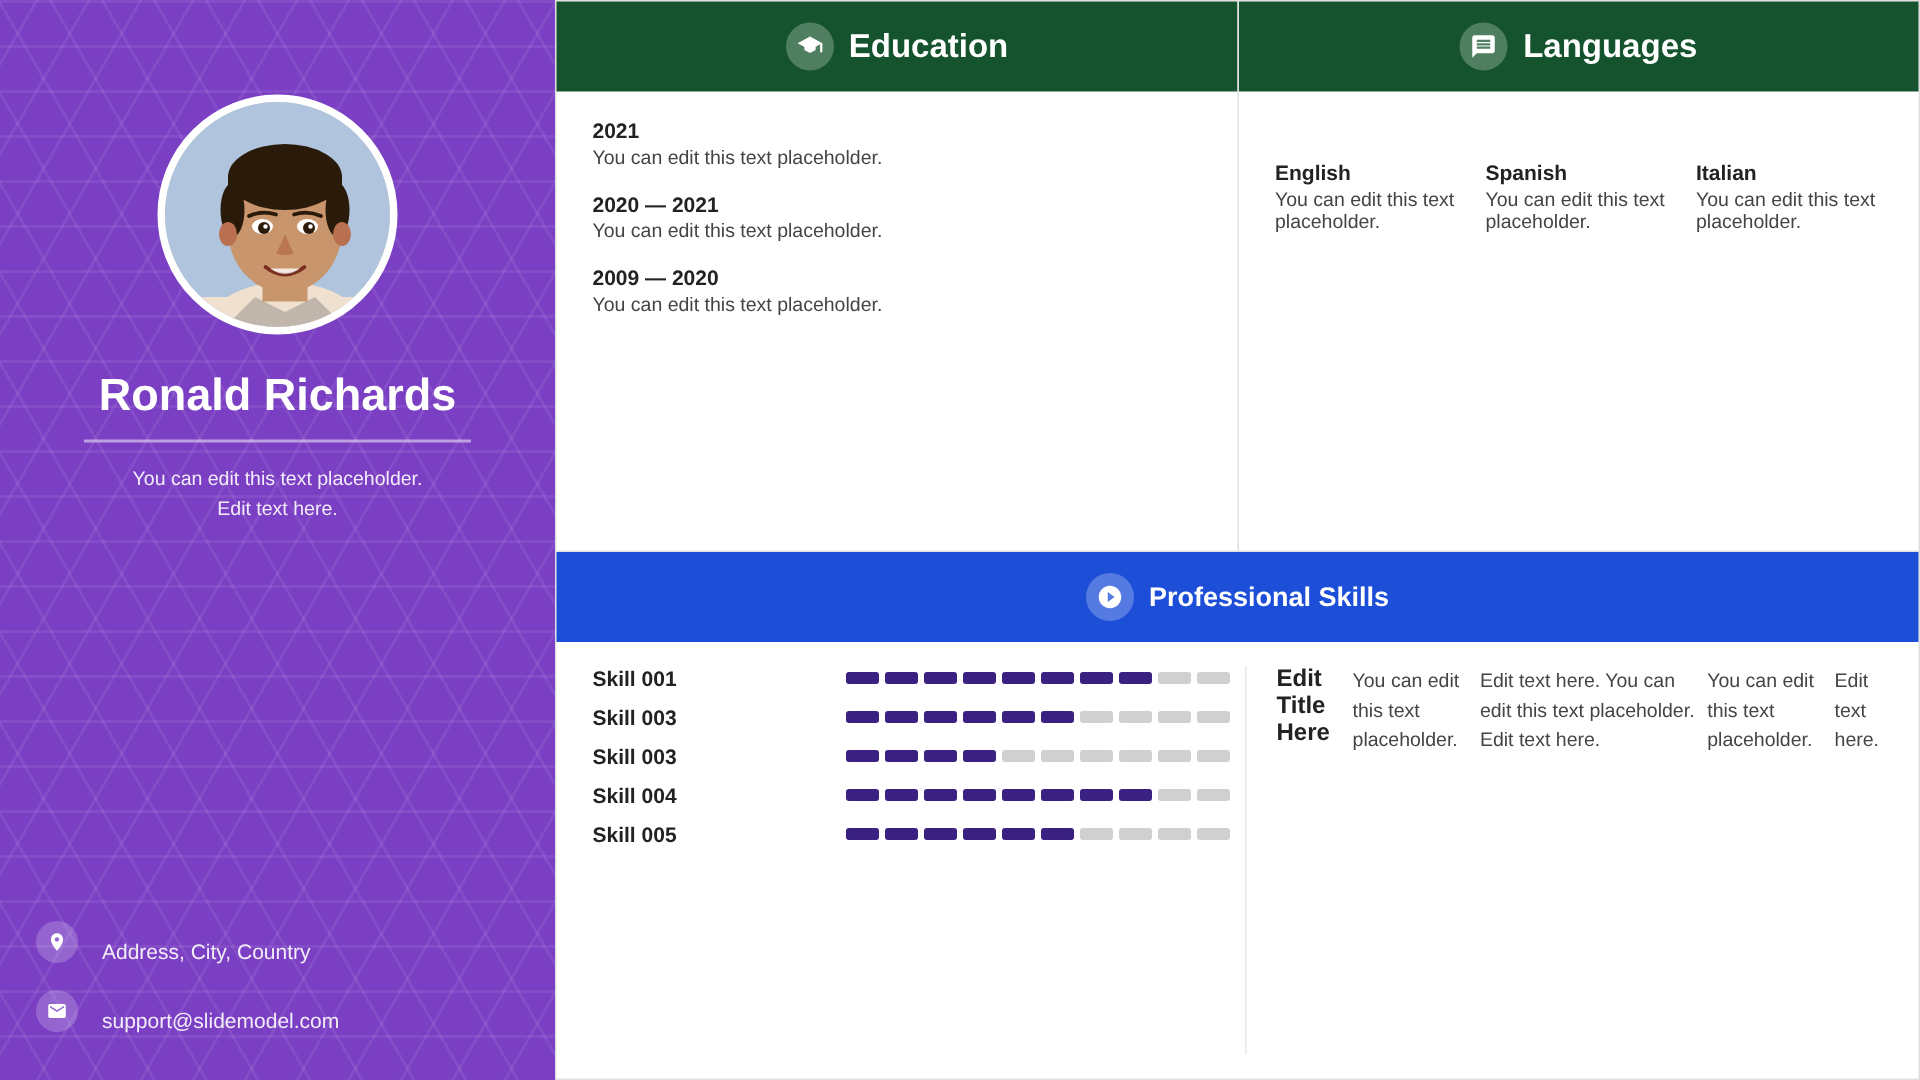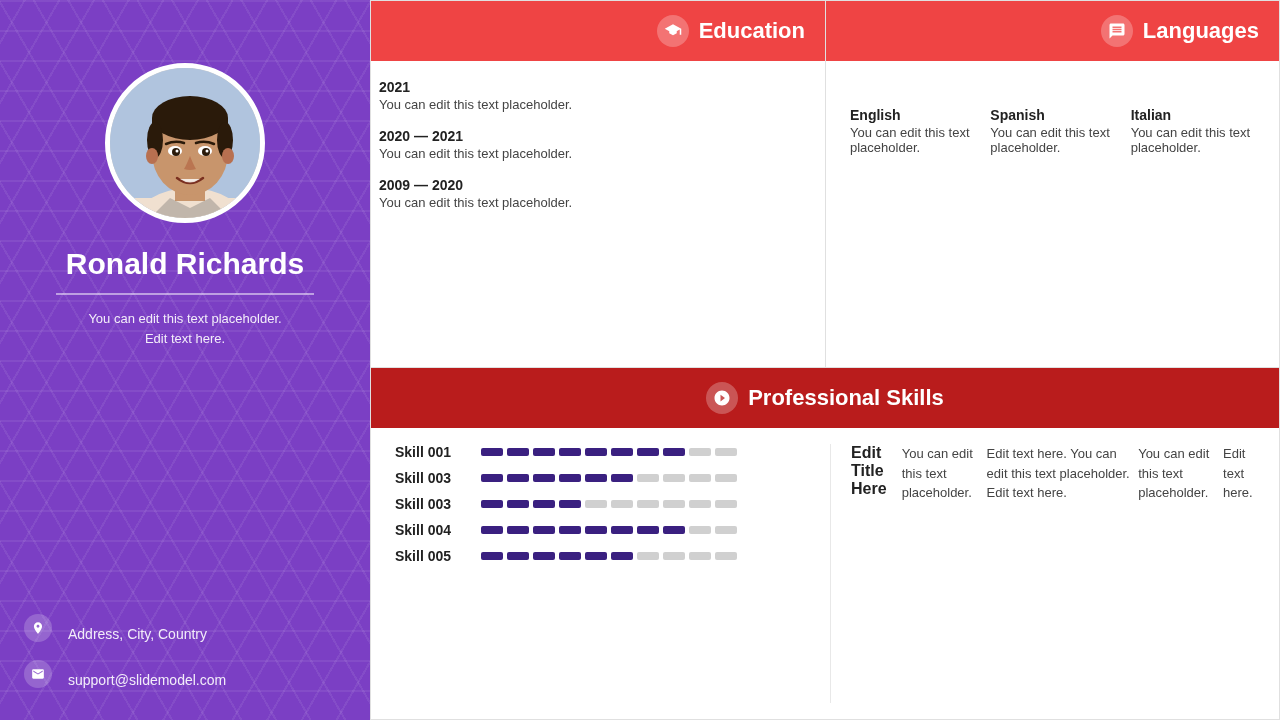--- a/index.html
+++ b/index.html
@@ -114,25 +114,25 @@
       background: white;
       display: grid;
       grid-template-rows: auto auto;
       grid-template-columns: 1fr 1fr;
       height: 720px;
       overflow: hidden;
     }
 
     
     .section-header {
-      background-color: #ef4444;
+      background-color: #14532d;
       color: white;
       display: flex;
       align-items: center;
-      justify-content: flex-end;
+      justify-content: center;
       gap: 10px;
       padding: 14px 20px;
       font-size: 22px;
       font-weight: 700;
     }
 
     .section-header-icon {
       width: 32px;
       height: 32px;
       background: rgba(255,255,255,0.25);
@@ -147,21 +147,21 @@
     .education-section {
       grid-column: 1;
       grid-row: 1;
       border: 1px solid #e0e0e0;
       border-right: none;
       display: flex;
       flex-direction: column;
     }
 
     .education-body {
-      padding: 18px 8px;
+      padding: 18px 24px;
       display: flex;
       flex-direction: column;
       gap: 16px;
       flex: 1;
     }
 
     .edu-entry {
       display: flex;
       flex-direction: column;
     }
@@ -217,28 +217,28 @@
     .skills-section {
       grid-column: 1 / -1;
       grid-row: 2;
       border: 1px solid #e0e0e0;
       border-top: none;
       display: flex;
       flex-direction: column;
     }
 
     .skills-header {
-      background-color: #b91c1c;
+      background-color: #1d4ed8;
       color: white;
       display: flex;
       align-items: center;
       justify-content: center;
       gap: 10px;
       padding: 14px 20px;
-      font-size: 22px;
+      font-size: 18px;
       font-weight: 700;
     }
 
     .skills-body {
       display: grid;
       grid-template-columns: 1fr 1fr;
       padding: 16px 24px;
       gap: 10px;
       flex: 1;
     }
@@ -246,20 +246,21 @@
     .skills-left {
       display: flex;
       flex-direction: column;
       gap: 10px;
     }
 
     .skill-row {
       display: flex;
       align-items: center;
       gap: 16px;
+      justify-content: space-between;
     }
 
     .skill-label {
       font-weight: 700;
       font-size: 14px;
       color: #222;
       width: 70px;
       flex-shrink: 0;
     }
 

